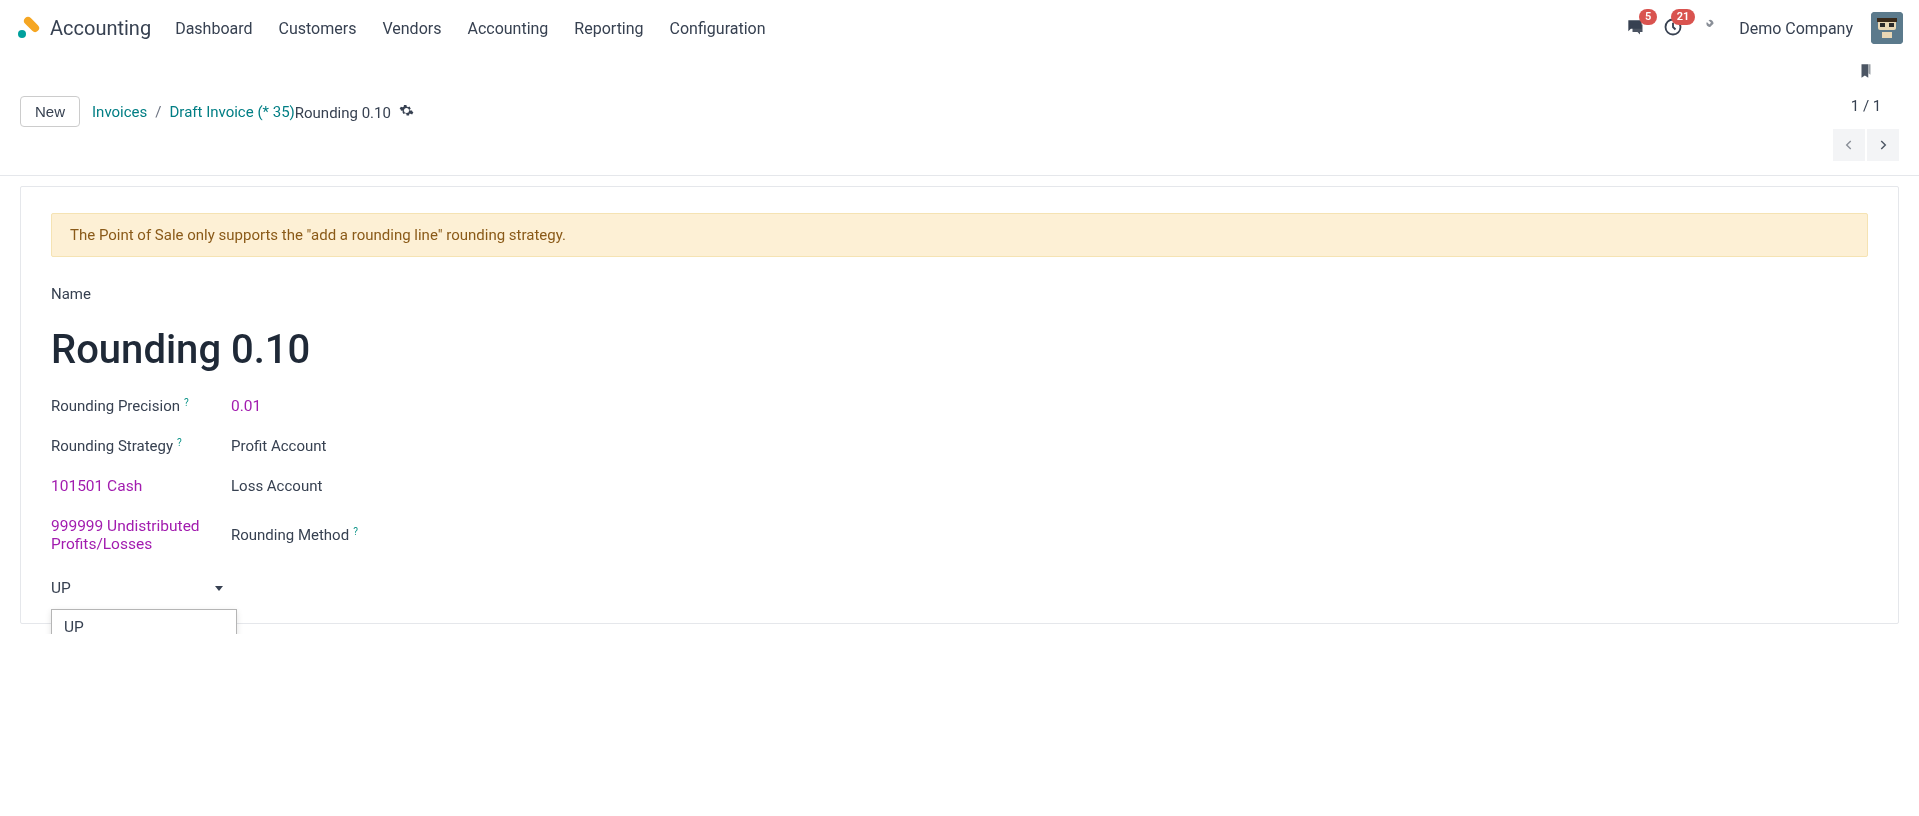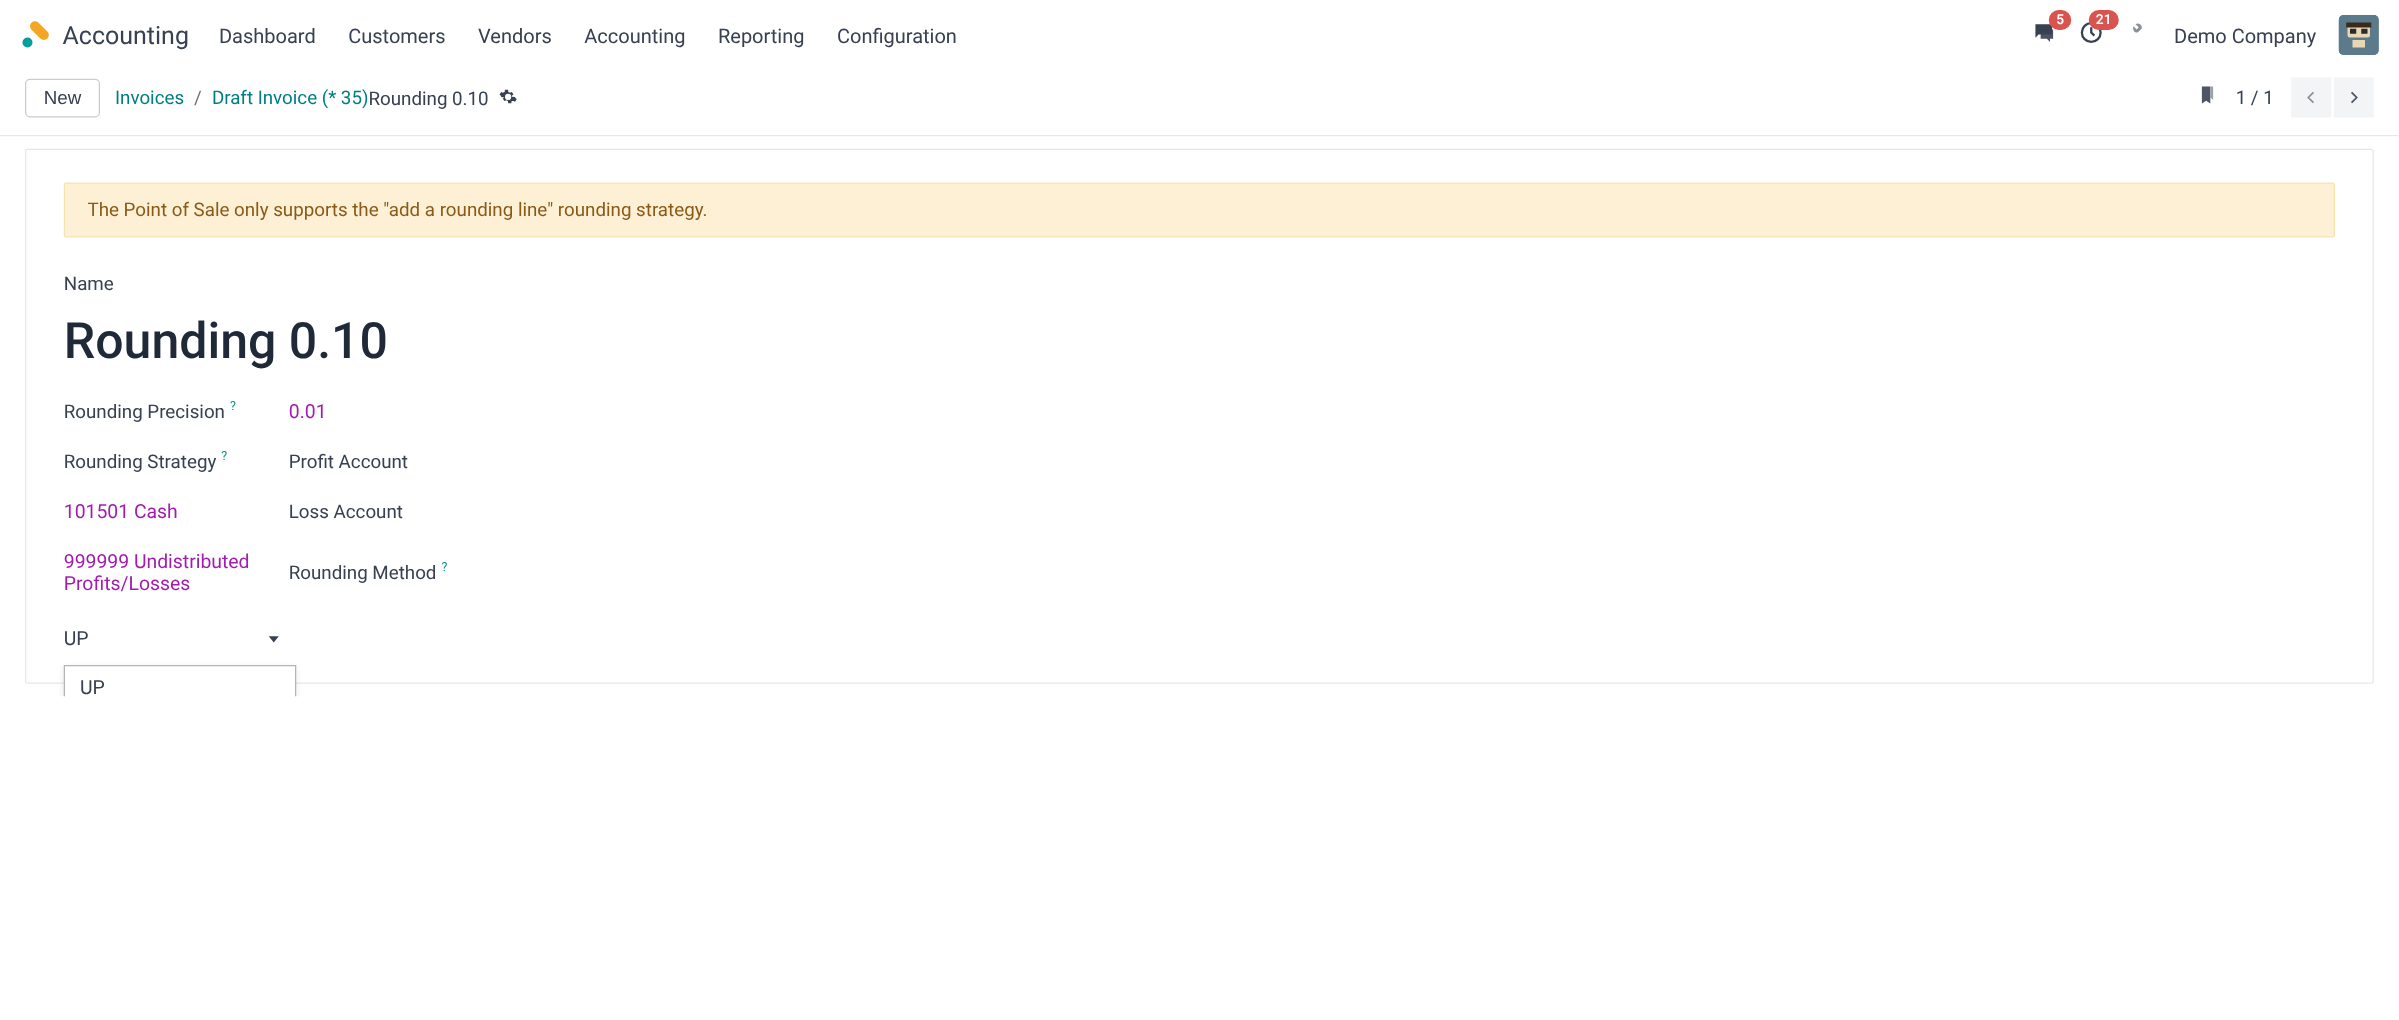--- a/index.html
+++ b/index.html
@@ -69,21 +69,21 @@
     cursor:pointer;
     color:#374151;
     margin-right:12px;
   }
   .breadcrumbs { display:flex; flex-direction:row; }
   .crumb-row1 { display:flex; align-items:center; gap:8px; font-size:15px;}
   .crumb-link { color:#017e84; cursor:pointer; }
   .crumb-sep { color:#6b7280; }
   .crumb-row2 { display:flex; align-items:center; gap:8px; font-size:15px; color:#374151; margin-top:2px;}
   .gear { color:#4b5563; cursor:pointer; }
-  .ctrl-right { display:flex; align-items:center; gap:14px; margin-left:auto; }
+  .ctrl-right { display:flex; align-items:center; gap:14px; margin-left:auto;flex-direction:column; }
   .bookmark-icon { color:#4b5563; cursor:pointer; }
   .pager-text { font-size:15px; color:#374151; }
   .pager-btn {
     width:32px; height:32px;
     display:flex; align-items:center; justify-content:center;
     background:#f3f4f6;
     color:#8a8f98;
     cursor:pointer;
   }
   .pager-btn + .pager-btn { margin-left:2px;}
@@ -100,21 +100,21 @@
   }
   .alert {
     background:#fdf0d5;
     border:1px solid #f5e3b3;
     color:#8a5a18;
     padding:12px 18px;
     font-size:15px;
     border-radius:2px;
     margin-bottom:28px;
   }
-  .label-name { font-size:15px; color:#374151; margin-bottom:13px; }
+  .label-name { font-size:15px; color:#374151; margin-bottom:23px; }
   .record-title {
     font-size:40px;
     font-weight:500;
     color:#1f2937;
     margin-bottom:24px;
   }
   .form-grid { display:grid; grid-template-columns: 180px 560px; row-gap:22px; align-items:center;}
   .flabel { font-size:15px; color:#374151; display:flex; align-items:flex-start; gap:4px;}
   .help-q { color:#0d9488; font-size:10px; vertical-align:super; cursor:pointer; }
   .fvalue { font-size:15.5px; color:#a21caf; }

